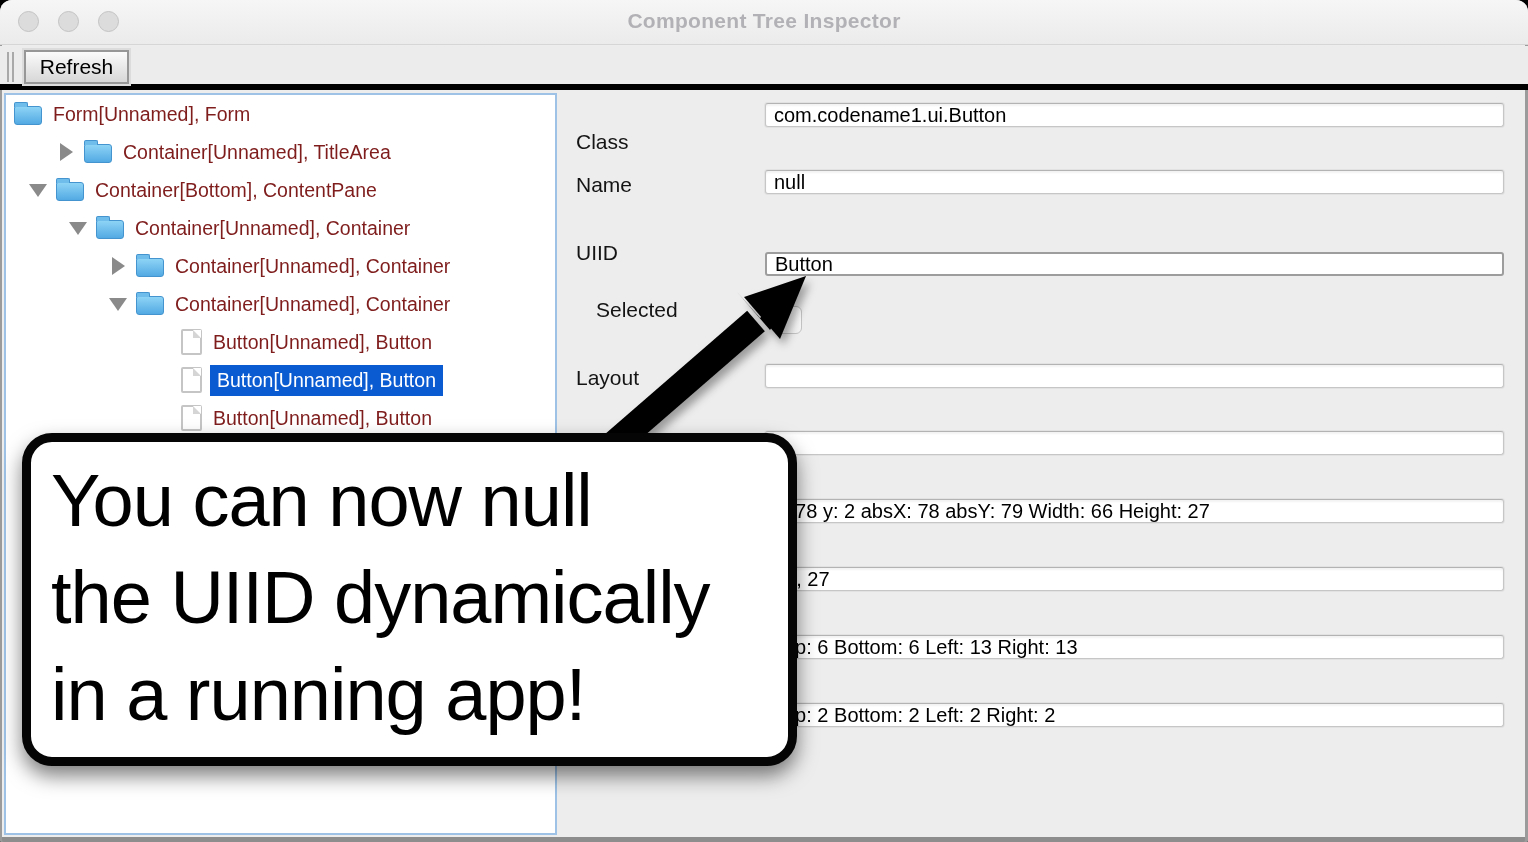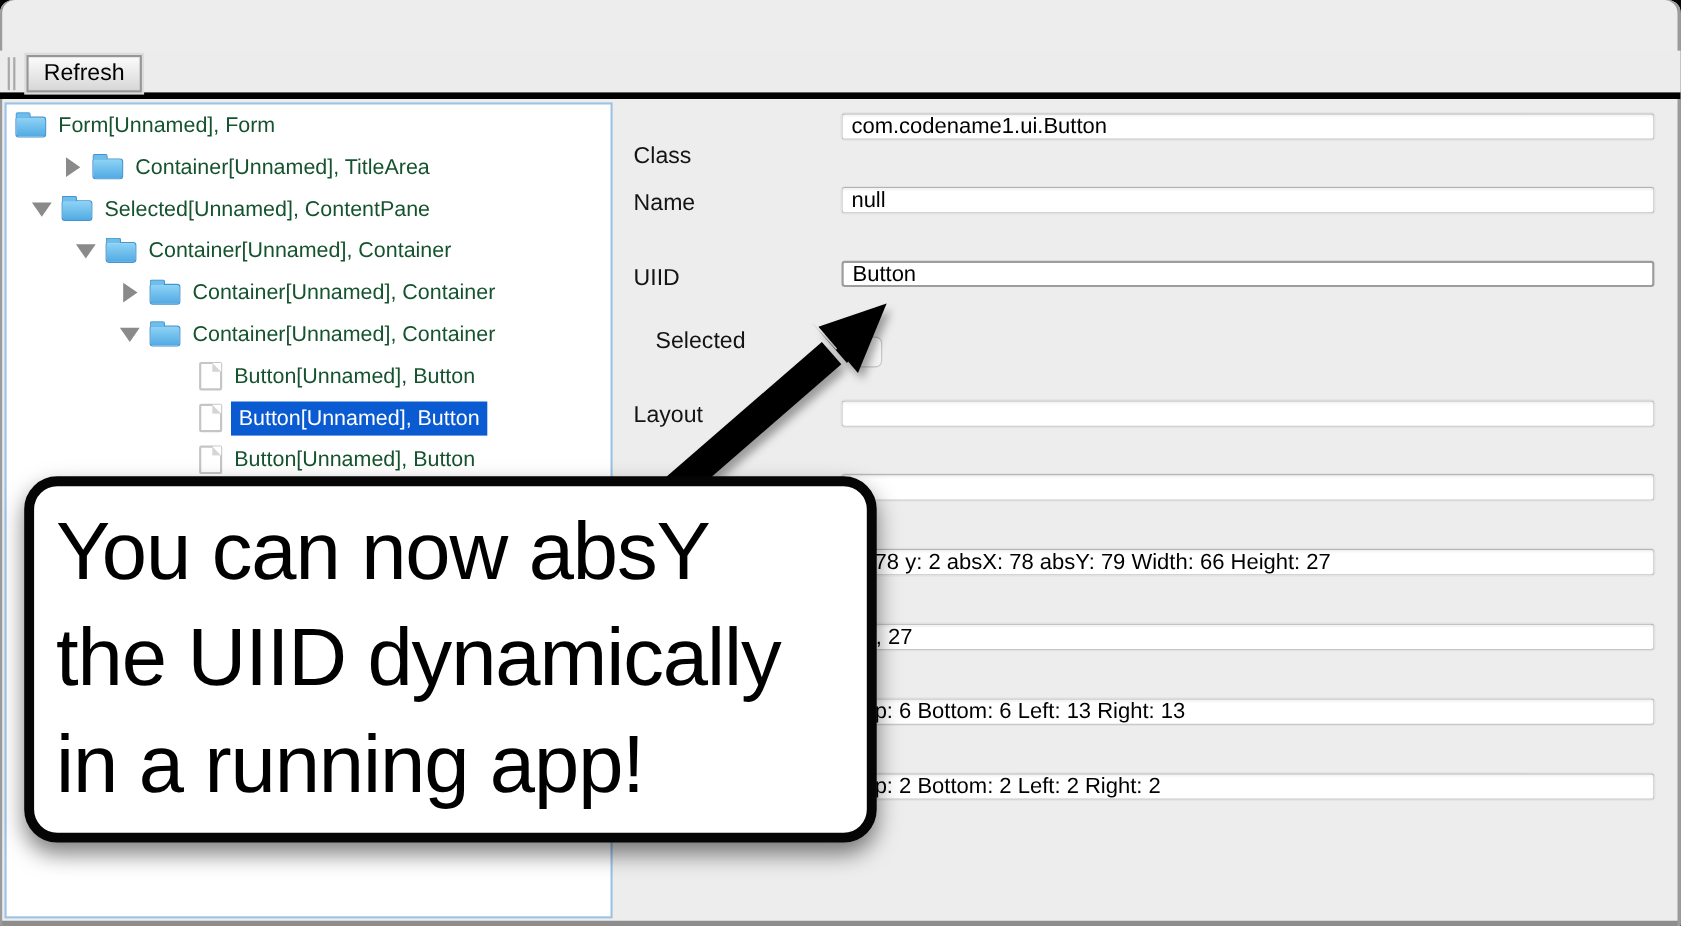--- a/index.html
+++ b/index.html
@@ -34,21 +34,21 @@
   .tri-collapsed{width:0;height:0;border-top:9px solid transparent;border-bottom:9px solid transparent;border-left:13px solid #8a8a8a;}
   .tri-expanded{width:0;height:0;border-left:9px solid transparent;border-right:9px solid transparent;border-top:13px solid #8a8a8a;}
   .icon-folder{width:28px;height:19px;flex:0 0 28px;background:linear-gradient(#8ed3f6,#52aae3);
     border:1px solid #4494d0;border-radius:2px 3px 3px 3px;position:relative;margin-top:3px;}
   .icon-folder::before{content:"";position:absolute;top:-5px;left:-1px;width:12px;height:4px;
     background:#6ebdea;border:1px solid #4494d0;border-bottom:none;border-radius:2px 2px 0 0;}
   .icon-file{width:21px;height:26px;flex:0 0 21px;background:#fff;border:2px solid #c5c5c5;
     border-radius:2px;position:relative;margin-left:3px;}
   .icon-file::before{content:"";position:absolute;top:-1px;right:-1px;width:0;height:0;
     border-style:solid;border-width:0 8px 8px 0;border-color:#fff #fff #d5d5d5 transparent;}
-  .tree-label{font-size:19.5px;color:#14532d;margin-left:11px;}
+  .tree-label{font-size:19.5px;color:#7f1d1d;margin-left:11px;}
   .tree-label.selected{background:#0a5ad2;color:#fff;padding:4px 7px;margin-left:8px;}
   
   .fld-label{position:absolute;font-size:21px;color:#141414;}
   .fld-input{position:absolute;left:765px;width:739px;height:24px;background:#fff;
     border:1px solid #c6c6c6;border-top-color:#b3b3b3;border-radius:3px;
     box-shadow:inset 0 2px 2px rgba(0,0,0,.05), 0 0 0 1px #e2e2e2;
     font-size:20px;color:#000;padding:0 8px;outline:none;}
   .fld-input.focused{border:2px solid #9d9d9d;box-shadow:none;}
   .checkbox{position:absolute;left:774px;top:306px;width:28px;height:28px;border-radius:6px;
     background:linear-gradient(#fff,#f1f1f1);border:1px solid #c3c3c3;}
@@ -57,20 +57,26 @@
   .callout{position:absolute;left:22px;top:433px;width:775px;height:333px;z-index:6;
     background:#fff;border:9px solid #050505;border-radius:30px;
     box-shadow:0 10px 20px rgba(0,0,0,.5);padding:10px 0 0 20px;}
   .callout-line{font-size:74px;line-height:97px;color:#000;white-space:nowrap;letter-spacing:-1px;}
 </style>
 </head>
 <body>
 
 <div class="window">
 
+  <div class="titlebar">
+    <span class="traffic t1"></span>
+    <span class="traffic t2"></span>
+    <span class="traffic t3"></span>
+    <div class="win-title">Component Tree Inspector</div>
+  </div>
 
   <div class="toolbar">
     <div class="grip">
         <span></span>
         <span></span>
       </div>
     <div class="btn-refresh">Refresh</div>
   </div>
 
   <div class="tree-panel" id="tree">
@@ -83,21 +89,21 @@
           <span class="tri-collapsed"></span>
         </span>
         <span class="icon-folder"></span>
         <span class="tree-label">Container[Unnamed], TitleArea</span>
       </div>
       <div class="tree-row" style="padding-left: 14px;">
         <span class="tri-slot">
           <span class="tri-expanded"></span>
         </span>
         <span class="icon-folder"></span>
-        <span class="tree-label">Selected[Unnamed], ContentPane</span>
+        <span class="tree-label">Container[Bottom], ContentPane</span>
       </div>
       <div class="tree-row" style="padding-left: 54px;">
         <span class="tri-slot">
           <span class="tri-expanded"></span>
         </span>
         <span class="icon-folder"></span>
         <span class="tree-label">Container[Unnamed], Container</span>
       </div>
       <div class="tree-row" style="padding-left: 94px;">
         <span class="tri-slot">
@@ -128,21 +134,21 @@
     </div>
 
   <div class="fld-label" style="left:576px;top:106px;margin-top:24px;">Class</div>
   <div class="fld-label" style="left:576px;top:173px;">Name</div>
   <div class="fld-label" style="left:576px;top:241px;">UIID</div>
   <div class="fld-label" style="left:576px;top:298px;margin-left:20px;">Selected</div>
   <div class="fld-label" style="left:576px;top:366px;">Layout</div>
 
   <input class="fld-input" style="top: 103px;" value="com.codename1.ui.Button">
   <input class="fld-input" style="top: 170px;" value="null">
-  <input class="fld-input focused" style="top: 237px;" value="Button">
+  <input class="fld-input focused" style="top: 252px;" value="Button">
   <div class="checkbox"></div>
   <input class="fld-input" style="top: 364px;" value="">
   <input class="fld-input" style="top: 431px;" value="">
   <input class="fld-input" style="top: 499px;" value="x: 78 y: 2 absX: 78 absY: 79 Width: 66 Height: 27">
   <input class="fld-input" style="top: 567px;" value="66, 27">
   <input class="fld-input" style="top: 635px;" value="Top: 6 Bottom: 6 Left: 13 Right: 13">
   <input class="fld-input" style="top: 703px;" value="Top: 2 Bottom: 2 Left: 2 Right: 2">
 
   <svg class="arrow-svg" width="1528" height="842">
     <g filter="url(#ashadow)">
@@ -151,18 +157,18 @@
       <polygon points="806,276 770,330 737,292 760,318" fill="#050505"></polygon>
     </g>
     <defs>
       <filter id="ashadow" x="-30%" y="-30%" width="160%" height="160%">
         <feDropShadow dx="4" dy="6" stdDeviation="4" flood-opacity="0.35"></feDropShadow>
       </filter>
     </defs>
   </svg>
 
   <div class="callout">
-    <div class="callout-line">You can now absY</div>
+    <div class="callout-line">You can now null</div>
     <div class="callout-line">the UIID dynamically</div>
     <div class="callout-line">in a running app!</div>
   </div>
 
 </div>
 
 </body></html>

